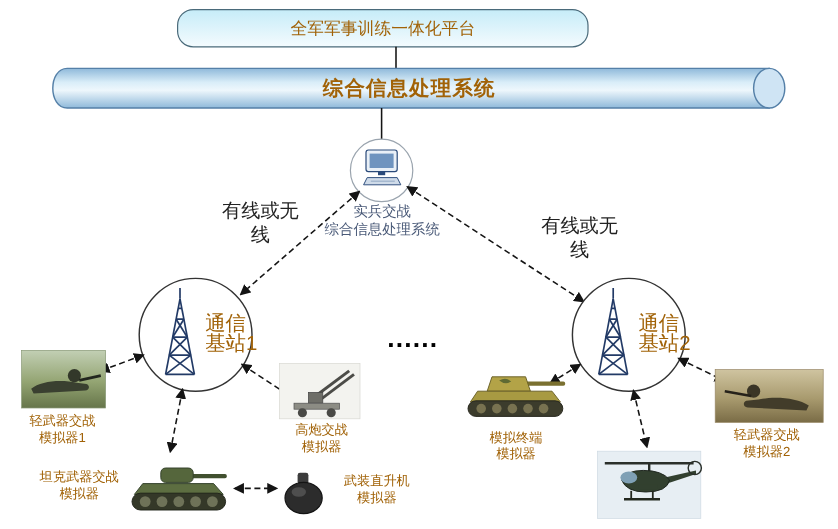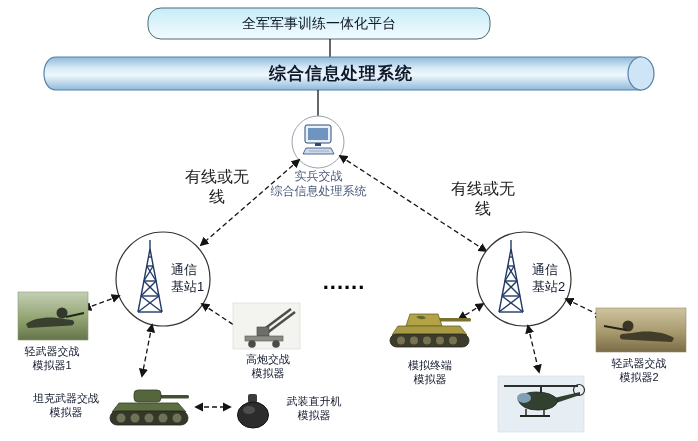--- a/index.html
+++ b/index.html
@@ -9,28 +9,28 @@
     position: relative;
     width: 698px; height: 441px;
     background: var(--page-bg, #ffffff);
     overflow: hidden;
   }
   .canvas svg.layer { position: absolute; left: 0; top: 0; }
   .lbl {
     position: absolute;
     white-space: pre-line;
     text-align: center;
-    color: #0f172a;
+    color: #a16207;
     line-height: 1.25;
   }
   .lbl.platform-title { font-size: 14px; line-height: 31px; white-space: nowrap; }
   .lbl.network-title  { font-size: 17px; font-weight: bold; line-height: 33px; white-space: nowrap; letter-spacing: 1px; }
   .lbl.processor      { font-size: 12px; color: var(--processor-text, #4a5a78); font-family: Liberation Mono, monospace; }
   .lbl.linklbl        { font-size: 16px; color: #222; }
-  .lbl.station        { font-size: 13px; line-height: 17px; text-align: left; }
+  .lbl.station        { font-size: 17px; line-height: 17px; text-align: left; }
   .lbl.ellipsis       { font-size: 22px; font-weight: bold; letter-spacing: 1px; color: #000; }
   .lbl.sim            { font-size: 11px; line-height: 14px; }
 </style>
 </head>
 <body>
 
 <div class="canvas">
 
   <svg class="layer" width="698" height="441" viewBox="0 0 698 441">
     <defs>

